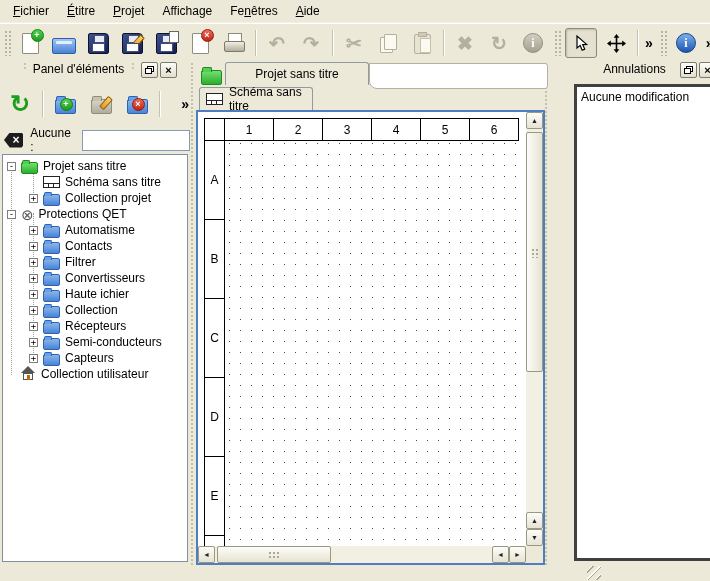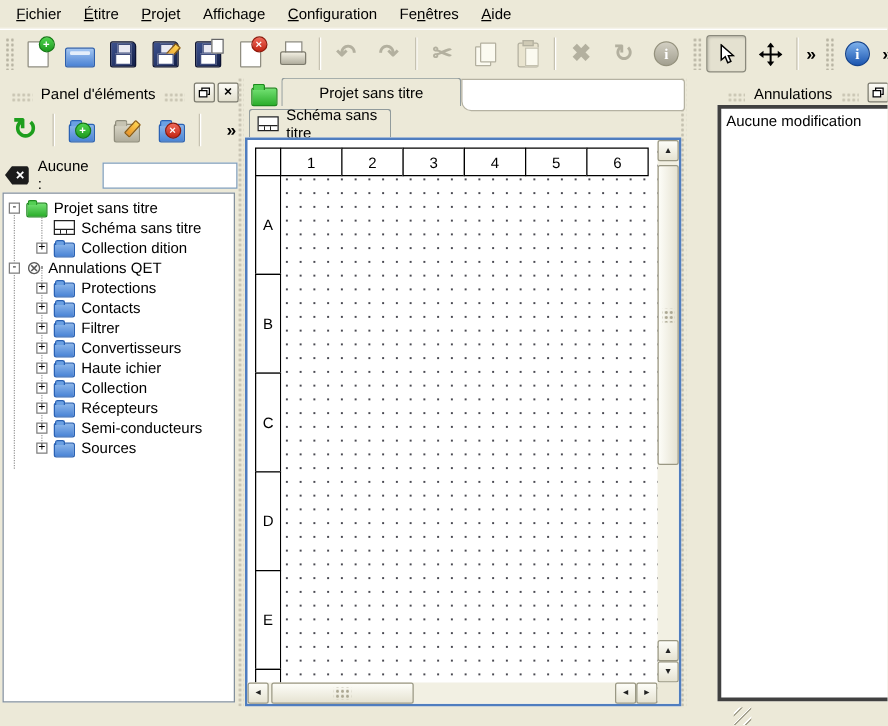--- a/index.html
+++ b/index.html
@@ -49,21 +49,21 @@
   .i-copy .p1{right:0;top:0}.i-copy .p2{left:0;bottom:0}
   .i-paste{width:15px;height:18px;background:#e9e4cf;border:1px solid #b3b09f;border-radius:2px;position:relative;margin-top:2px}
   .i-paste::before{content:"";position:absolute;left:3px;top:-3px;width:7px;height:3px;background:#cfcab5;border:1px solid #b3b09f}
   .i-paste::after{content:"";position:absolute;left:5px;top:3px;width:9px;height:13px;background:#fbfaf0;border:1px solid #c5c2b0}
   .i-info{width:18px;height:18px;border-radius:50%;display:flex;align-items:center;justify-content:center;
     font-weight:bold;font-size:12px;font-family:"Liberation Serif",serif;color:#fff}
   .i-info.gray{background:linear-gradient(#d2cfc2,#a3a090);border:1px solid #94917d}
   .i-info.blue{background:linear-gradient(#7cb0ec,#1c56b0);border:1px solid #16448c}
 
   
-  .dock-title{position:absolute;left:0;top:0;right:0;height:20px;display:flex;align-items:flex-end;padding:0 4px}
+  .dock-title{position:absolute;left:0;top:0;right:0;height:20px;display:flex;align-items:flex-start;padding:0 18px}
   .dots{flex:1;height:8px;margin:0 5px;background:radial-gradient(#c8c4b2 1px,transparent 1.3px) 0 0/4px 4px}
   .dock-title .dtlbl{padding:0 2px;white-space:nowrap}
   .winbtn{width:15px;height:14px;border:1px solid #7b7a6e;border-radius:2px;margin-left:2px;flex:none;
     background:linear-gradient(#fdfcf7,#e2dfce);display:flex;align-items:center;justify-content:center;
     font-size:11px;line-height:1;font-weight:bold}
   .restore-ico{width:9px;height:8px;position:relative}
   .restore-ico::before{content:"";position:absolute;right:0;top:0;width:5px;height:4px;border:1px solid #000;background:#fff}
   .restore-ico::after{content:"";position:absolute;left:0;bottom:0;width:5px;height:4px;border:1px solid #000;background:#fff}
 
   
@@ -164,21 +164,20 @@
 </head>
 <body>
 
 <div id="app">
 
   <div class="menubar">
     <div class="menu-item"><span></span><span class="key">F</span><span>ichier</span></div>
     <div class="menu-item"><span></span><span class="key">É</span><span>titre</span></div>
     <div class="menu-item"><span></span><span class="key">P</span><span>rojet</span></div>
     <div class="menu-item"><span>Afficha</span><span class="key">g</span><span>e</span></div>
-    <div class="menu-item"><span></span><span class="key">C</span><span>onfiguration</span></div>
     <div class="menu-item"><span>Fe</span><span class="key">n</span><span>êtres</span></div>
     <div class="menu-item"><span></span><span class="key">A</span><span>ide</span></div>
   </div>
 
   <div class="toolbar">
     <div class="tb-handle"></div>
     <div class="tb-btn">
         <span class="i-page">
           <span class="badge green">+</span>
         </span>
@@ -319,31 +318,31 @@
         <span class="folder green sm"></span>
         <span class="lbl">Projet sans titre</span>
       </div>
       <div class="tree-row lvl1-noexp">
         <span class="schema-ico"></span>
         <span class="lbl">Schéma sans titre</span>
       </div>
       <div class="tree-row lvl1">
         <span class="expander">+</span>
         <span class="folder blue sm"></span>
-        <span class="lbl">Collection dition</span>
+        <span class="lbl">Collection projet</span>
       </div>
       <div class="tree-row lvl0">
         <span class="expander">-</span>
         <span class="qet-ico">⊗</span>
-        <span class="lbl">Annulations QET</span>
-      </div>
-      <div class="tree-row lvl1">
-        <span class="expander">+</span>
-        <span class="folder blue sm"></span>
-        <span class="lbl">Protections</span>
+        <span class="lbl">Protections QET</span>
+      </div>
+      <div class="tree-row lvl1">
+        <span class="expander">+</span>
+        <span class="folder blue sm"></span>
+        <span class="lbl">Automatisme</span>
       </div>
       <div class="tree-row lvl1">
         <span class="expander">+</span>
         <span class="folder blue sm"></span>
         <span class="lbl">Contacts</span>
       </div>
       <div class="tree-row lvl1">
         <span class="expander">+</span>
         <span class="folder blue sm"></span>
         <span class="lbl">Filtrer</span>
@@ -369,21 +368,27 @@
         <span class="lbl">Récepteurs</span>
       </div>
       <div class="tree-row lvl1">
         <span class="expander">+</span>
         <span class="folder blue sm"></span>
         <span class="lbl">Semi-conducteurs</span>
       </div>
       <div class="tree-row lvl1">
         <span class="expander">+</span>
         <span class="folder blue sm"></span>
-        <span class="lbl">Sources</span>
+        <span class="lbl">Capteurs</span>
+      </div>
+      <div class="tree-row lvl0-noexp">
+        <span class="house">
+            <span class="door"></span>
+          </span>
+        <span class="lbl">Collection utilisateur</span>
       </div>
     </div>
   </div>
 
   <div class="vsplit" style="left:190px"></div>
   <div class="vsplit" style="left:544px"></div>
 
   <div class="mdi">
     <span class="folder green proj-icon"></span>
     <div class="proj-tab">

